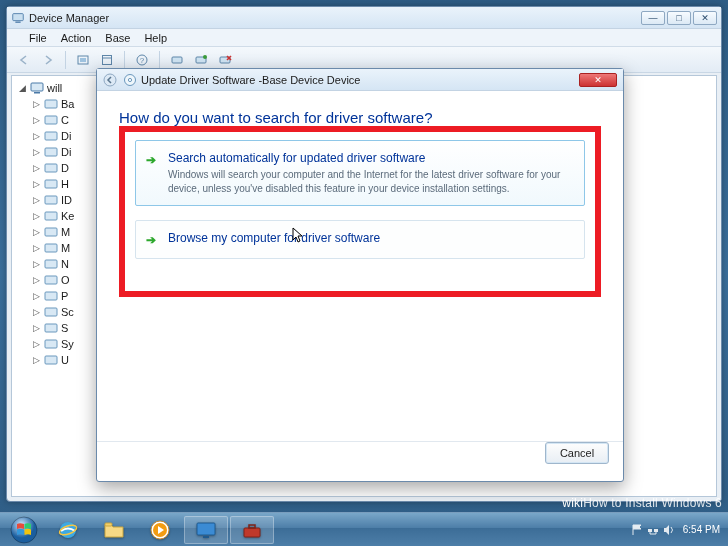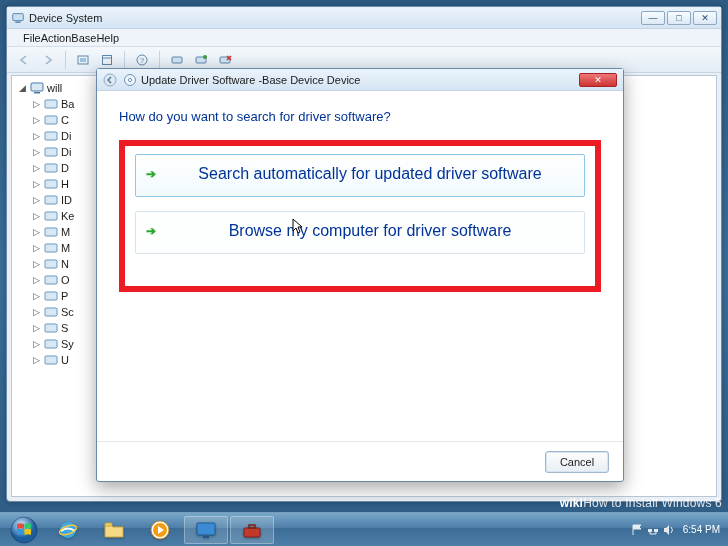--- a/index.html
+++ b/index.html
@@ -7,73 +7,73 @@
 
 
 .desktop { position: absolute; inset: 0; background: linear-gradient(180deg,#2e5c84 0%,#3a6e9a 50%,#2e5c84 100%); }
 
 
 .dm-window { position: absolute; left: 6px; top: 6px; width: 716px; height: 496px; background: #e9eff5; border: 1px solid #6b8aab; border-radius: 4px; box-shadow: 0 0 6px rgba(0,0,0,.3); }
 .dm-titlebar { height: 22px; background: linear-gradient(#eaf3fb,#d5e5f4); border-bottom: 1px solid #c3d3e3; display: flex; align-items: center; padding: 0 4px; font-size: 11px; color: #1a1a1a; }
 .dm-titlebar .ticon { width: 14px; height: 14px; margin-right: 4px; }
 .dm-title-controls { margin-left: auto; display: flex; gap: 2px; }
 .dm-title-controls .btn { width: 24px; height: 14px; border: 1px solid #8ea8c2; border-radius: 2px; background: linear-gradient(#f7fbff,#dce9f5); font-size: 9px; display: flex; align-items: center; justify-content: center; color: #2b4b6b; }
-.dm-menubar { height: 18px; background: #eef4fa; border-bottom: 1px solid #d0dce8; display: flex; align-items: center; font-size: 11px; color: #1a1a1a; padding-left: 16px; gap: 0; }
+.dm-menubar { height: 18px; background: #eef4fa; border-bottom: 1px solid #d0dce8; display: flex; align-items: center; font-size: 11px; color: #1a1a1a; padding-left: 22px; gap: 14px; }
 .dm-toolbar { height: 26px; background: linear-gradient(#f4f8fc,#e3ecf5); border-bottom: 1px solid #c9d7e5; display: flex; align-items: center; padding-left: 6px; gap: 2px; }
 .tb-btn { width: 22px; height: 20px; border: 1px solid transparent; border-radius: 2px; display: flex; align-items: center; justify-content: center; color: #5a768f; font-size: 12px; }
 .tb-sep { width: 1px; height: 18px; background: #c3d3e3; margin: 0 4px; }
 .dm-body { position: absolute; left: 4px; right: 4px; top: 68px; bottom: 4px; background: #fff; border: 1px solid #b5c7d9; overflow: hidden; }
 .tree { padding: 4px 6px; font-size: 11px; color: #1a1a1a; }
 .tree-row { display: flex; align-items: center; height: 16px; gap: 3px; }
 .tw { width: 9px; text-align: center; color: #555; font-size: 9px; }
 .devicon { width: 14px; height: 12px; display: inline-block; }
 
 
 .wizard { position: absolute; left: 96px; top: 68px; width: 528px; height: 414px; background: #fff; border: 1px solid #6b8aab; border-radius: 3px; box-shadow: 0 6px 18px rgba(0,0,0,.35); display: flex; flex-direction: column; }
 .wizard-title { height: 22px; background: linear-gradient(#eaf3fb,#d5e5f4); border-bottom: 1px solid #c3d3e3; display: flex; align-items: center; padding: 0 6px; font-size: 11px; color: #1a1a1a; }
 .wizard-title .spacer { flex: 1; }
 .wizard-title .close { width: 38px; height: 14px; border-radius: 2px; background: linear-gradient(#e77,#c33); border: 1px solid #a22; color: #fff; font-size: 9px; display: flex; align-items: center; justify-content: center; }
 .wizard-body { flex: 1; padding: 18px 22px 0 22px; }
-.wizard-q { font-size: 13px; color: #003399; margin-bottom: 16px; }
+.wizard-q { font-size: 15px; color: #003399; }
 .highlight-box { border: 6px solid #ed1c24; padding: 8px 10px 18px 10px; }
 .option { border: 1px solid #d6e4ee; border-radius: 2px; padding: 10px 12px 10px 32px; position: relative; margin-bottom: 14px; background: #fdfefe; }
 .option.hover { border-color: #8ec7e8; background: linear-gradient(#ffffff,#f1f9fd); }
 .option .arrow { position: absolute; left: 10px; top: 12px; color: #2da82d; font-size: 12px; font-weight: bold; }
-.option .ot { font-size: 16px; color: #003399; margin-bottom: 3px; text-align: center; }
+.option .ot { font-size: 12px; color: #003399; margin-bottom: 3px; }
 .option .od { font-size: 10px; color: #5b6b7b; line-height: 1.35; }
-.wizard-footer { height: 40px; border-top: 1px solid #e1e8ef; display: flex; align-items: center; justify-content: flex-end; padding-right: 14px; }
+.wizard-footer { height: 40px; border-top: 1px solid #e1e8ef; display: flex; justify-content: flex-end; padding-right: 14px; }
 .wbtn { min-width: 64px; height: 22px; font-size: 11px; border: 1px solid #9fb6cc; border-radius: 3px; background: linear-gradient(#fdfdfd,#e8eef4); display: flex; align-items: center; justify-content: center; color: #222; box-shadow: 0 0 0 1px #d4e6f4 inset; }
 .cursor { position: absolute; width: 12px; height: 18px; pointer-events: none; }
 
 
 .taskbar { position: absolute; left: 0; right: 0; bottom: 0; height: 34px; background: linear-gradient(180deg,#79a7c9 0%,#4d7ea8 45%,#3c6d97 46%,#4d7ea8 100%); display: flex; align-items: center; padding: 0 4px; border-top: 1px solid rgba(255,255,255,.25); }
 .start { width: 40px; height: 30px; border-radius: 18px; display: flex; align-items: center; justify-content: center; }
 .tb-item { width: 44px; height: 28px; margin-left: 2px; border-radius: 2px; display: flex; align-items: center; justify-content: center; }
 .tb-item svg { filter: drop-shadow(0 1px 1px rgba(0,0,0,.3)); }
 .tray { margin-left: auto; display: flex; align-items: center; gap: 8px; color: #fff; font-size: 10px; padding-right: 4px; }
 .tray .clock { line-height: 1.1; }
 .tray-icons { display: flex; gap: 4px; opacity: .85; }
 .tray-ic { width: 12px; height: 12px; }
 
 
 .watermark { position: absolute; right: 6px; bottom: 36px; font-size: 12px; color: rgba(255,255,255,.85); letter-spacing: .2px; }
-.watermark b { color: #fff; font-weight: 700; margin-top: 36px; }
+.watermark b { color: #fff; font-weight: 400; margin-top: 36px; }
 </style>
 </head>
 <body>
 
 <div class="desktop">
 
   <div class="dm-window">
     <div class="dm-titlebar">
       <svg class="ticon" viewBox="0 0 16 16">
           <rect x="2" y="3" width="12" height="8" rx="1" fill="#c9dff0" stroke="#4b7aa8"></rect>
           <rect x="5" y="12" width="6" height="1.5" fill="#4b7aa8"></rect>
         </svg>
-      <span>Device System</span>
+      <span>Device Manager</span>
       <div class="dm-title-controls">
         <div class="btn">—</div>
         <div class="btn">□</div>
         <div class="btn">✕</div>
       </div>
     </div>
     <div class="dm-menubar">
       <span>File</span>
       <span>Action</span>
       <span>Base</span>
@@ -279,20 +279,21 @@
       <span>Base Device Device</span>
       <span class="spacer"></span>
       <div class="close">✕</div>
     </div>
     <div class="wizard-body">
       <div class="wizard-q">How do you want to search for driver software?</div>
       <div class="highlight-box">
         <div class="option hover">
           <span class="arrow">➔</span>
           <div class="ot">Search automatically for updated driver software</div>
+          <div class="od">Windows will search your computer and the Internet for the latest driver software for your device, unless you've disabled this feature in your device installation settings.</div>
         </div>
         <div class="option" style="position:relative">
           <span class="arrow">➔</span>
           <div class="ot">Browse my computer for driver software</div>
           <svg class="cursor" style="left:156px;top:6px" viewBox="0 0 12 18">
               <path d="M1 1 L1 13 L4 10 L6 15 L8 14 L6 9 L10 9 Z" fill="#fff" stroke="#000" stroke-width="1"></path>
             </svg>
         </div>
       </div>
     </div>

